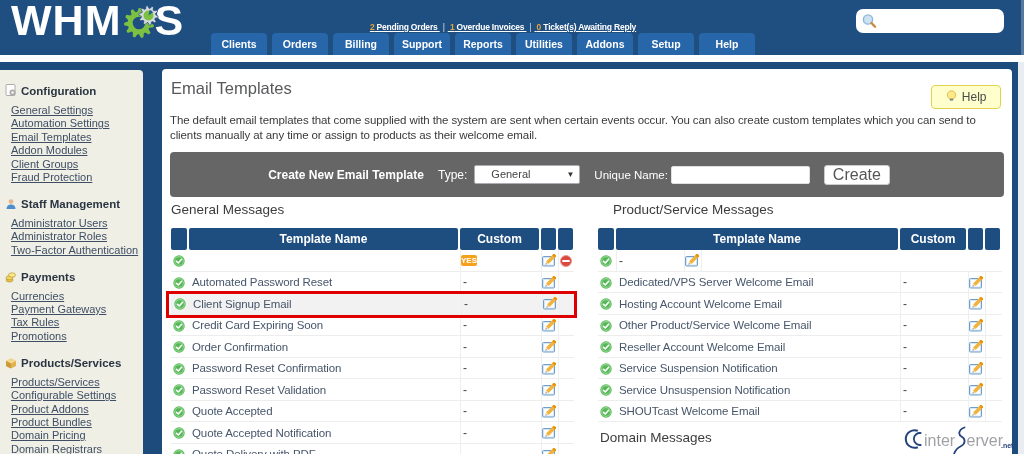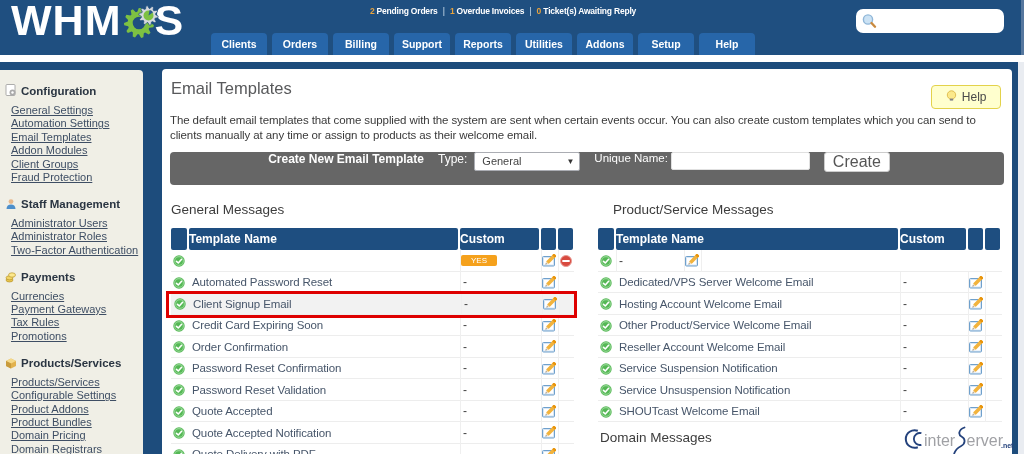--- a/index.html
+++ b/index.html
@@ -5,69 +5,69 @@
 * { margin:0; padding:0; box-sizing:border-box; }
 html,body { width:1024px; height:454px; overflow:hidden; }
 body { font-family:"Liberation Sans", sans-serif; background:#1D4C7C; position:relative; }
 .page { position:absolute; left:0; top:0; width:1024px; height:454px; }
 
 
 .header { position:absolute; left:0; top:0; width:1024px; height:55px; background:#1F4F80; }
 .whitestrip { position:absolute; left:0; top:55px; width:1024px; height:7px; background:#fff; }
 .logo { position:absolute; left:11px; top:-4px; color:#fff; font-weight:bold; font-size:43px; letter-spacing:1px; }
 .logo .gearwrap { display:inline-block; position:relative; width:33px; height:40px; vertical-align:-6px; }
-.status { position:absolute; left:0; top:6px; width:1006px; text-align:center; color:#fff; font-size:8.5px; font-weight:bold; letter-spacing:-0.2px; }
+.status { position:absolute; left:0; top:22px; width:1006px; text-align:center; color:#fff; font-size:8.5px; font-weight:bold; letter-spacing:-0.2px;text-decoration:underline; }
 .status b { color:#E8A33D; font-weight:bold; }
 .status .sep { color:#cfe0ee; font-weight:normal; padding:0 3px; }
 .search { position:absolute; left:856px; top:9px; width:148px; height:24px; background:#fff; border-radius:7px; }
 .nav { position:absolute; left:211px; bottom:0; height:22px; display:flex; }
 .nav a { display:block; height:22px; line-height:23px; width:56px; text-align:center; margin-right:5px; background:#2766A9; color:#fff; font-size:10.5px; font-weight:bold; border-radius:4px 4px 0 0; text-decoration:none; }
 
 
 .sidebar { position:absolute; left:0; top:70px; width:143px; height:388px; background:#F0EFE6; border-radius:0 4px 0 0; padding:14px 0 0 5px; }
 .sb-head { font-size:11.5px; font-weight:bold; color:#2A3542; margin-bottom:7px; display:flex; align-items:center; }
 .sb-head svg { margin-right:4px; }
 .sb-links { margin:0 0 13.5px 6px; }
 .sb-links a { display:block; font-size:11px; color:#3E4E64; text-decoration:underline; line-height:13.4px; }
 
 
 .main { position:absolute; left:162px; top:69px; width:850px; height:385px; background:#fff; border-radius:4px 4px 0 0; }
 .h1 { position:absolute; left:9px; top:10px; font-size:16.5px; color:#58595B; }
 .helpbtn { position:absolute; left:769px; top:16px; width:70px; height:24px; background:#FFFFCE; border:1px solid #E3D24B; border-radius:4px; font-size:12px; color:#4A4A4A; text-align:center; line-height:22px; }
 .desc { position:absolute; left:8px; top:44px; width:860px; font-size:11.5px; letter-spacing:-0.1px; color:#3A3A3A; line-height:15px; }
-.graybar { position:absolute; left:8px; top:83px; width:834px; height:33px; background:#666666; border-radius:4px; display:flex; justify-content:center; color:#fff; font-size:12px; }
+.graybar { position:absolute; left:8px; top:83px; width:834px; height:45px; background:#666666; border-radius:4px; display:flex; align-items:center; justify-content:center; color:#fff; font-size:12px; }
 .graybar .lbl { font-weight:bold; }
-.fakeselect { width:106px; height:19px; background:#fff; border:1px solid #ABADB3; border-radius:2px; color:#444; font-size:11px; line-height:17px; padding-left:7px; position:relative; margin-left:7px; }
+.fakeselect { width:106px; height:19px; background:#fff; border:1px solid #ABADB3; border-radius:2px; color:#444; font-size:11px; line-height:17px; padding-left:16px; position:relative; margin-left:7px; }
 .fakeselect .arr { position:absolute; right:5px; top:0px; font-size:8px; color:#333; }
 .fakeinput { width:139px; height:18px; background:#fff; border:1px solid #e0e0e0; border-radius:2px; margin-left:3px; }
 .createbtn { height:20px; padding:0 8px; background:#fff; border:1px solid #CCC; border-radius:3px; color:#555; font-size:16px; line-height:18px; margin-left:14px; margin-right:16px; }
 
 .seclbl { position:absolute; font-size:13.5px; color:#3C3C3C; }
 
 
 .tbl { position:absolute; }
 .trow { display:flex; }
 .trow .c { flex:none; }
-.thead .c { background:#1E4E80; border-radius:2px; color:#fff; font-weight:bold; font-size:12px; height:22px; line-height:22px; margin-right:2px; }
+.thead .c { background:#1E4E80; border-radius:2px; color:#fff; font-weight:bold; font-size:12px; text-align:center; height:22px; line-height:22px; margin-right:2px; }
 .thead .c:last-child { margin-right:0; }
 .brow { height:21.5px; border-bottom:1px solid #EDEDED; }
 .brow .c { height:21.5px; display:flex; align-items:center; margin-right:2px; }
 .brow .c.w3l, .brow .c.w3r, .brow .c.w4, .brow .c.w5 { border-left:1px solid #EFEFEF; }
 .brow .c:last-child { margin-right:0; }
 .brow .name { font-size:11.5px; letter-spacing:-0.1px; color:#47566A; padding-left:3px; }
 .brow .cust { font-size:12px; color:#444; padding-left:2px; }
 .brow .ico { justify-content:center; }
 .c.w1 { width:16px; }
 .c.w2l { width:269px; }
 .c.w3l { width:79px; }
 .c.w4 { width:15px; }
 .c.w5 { width:15px; }
 .c.w2r { width:282px; }
 .c.w3r { width:66px; }
-.yes { background:#F5A11C; color:#fff; font-size:8px; font-weight:normal; border-radius:2px; padding:1px 10px; margin-left:-2px; }
+.yes { background:#F5A11C; color:#fff; font-size:8px; font-weight:bold; border-radius:2px; padding:1px 0; margin-left:-2px; }
 .redbox { position:absolute; left:166px; top:291px; width:411px; height:27px; border:3.5px solid #DE0000; z-index:9; }
 .domlbl { position:absolute; font-size:13.5px; color:#3C3C3C; }
 </style>
 </head>
 <body>
 <div class="page">
   <div class="header">
     <div class="logo">WHM<span class="gearwrap">
       <svg width="48" height="46" viewBox="0 0 48 46" style="position:absolute;left:-1px;top:-1px">
         <path fill="#7DC142" fill-rule="evenodd" d="M30.3,22.9L30.3,22.9L33.9,24.9L33.4,27.3L29.3,27.7L28.6,29.0L28.6,29.0L30.5,32.7L28.8,34.4L25.1,32.5L23.8,33.2L23.8,33.2L23.4,37.3L21.1,37.9L19.0,34.3L17.5,34.2L17.5,34.2L15.0,37.4L12.7,36.6L12.9,32.5L11.7,31.6L11.7,31.6L7.8,33.0L6.4,31.1L8.7,27.7L8.2,26.3L8.2,26.3L4.2,25.3L4.0,22.9L7.8,21.4L8.1,19.9L8.1,19.9L5.3,17.0L6.4,14.8L10.4,15.6L11.5,14.5L11.5,14.5L10.7,10.5L12.8,9.3L15.8,12.2L17.3,11.8L17.3,11.8L18.8,8.0L21.2,8.2L22.2,12.2L23.6,12.7L23.6,12.7L26.9,10.3L28.9,11.7L27.5,15.6L28.5,16.8L28.5,16.8L32.6,16.6L33.4,18.8L30.2,21.4Z M25.3,23.0 A6.3,6.3 0 1,0 12.7,23.0 A6.3,6.3 0 1,0 25.3,23.0 Z"></path>

